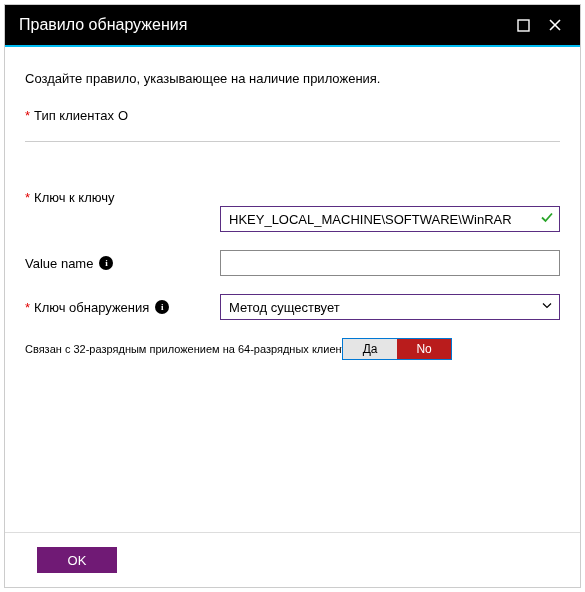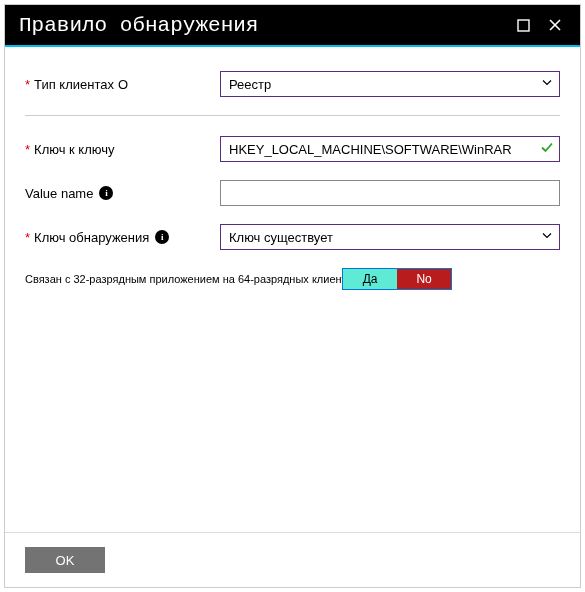--- a/index.html
+++ b/index.html
@@ -21,23 +21,22 @@
       background: #000;
       color: #fff;
       height: 42px;
       display: flex;
       align-items: center;
       padding: 0 14px;
       border-bottom: 2px solid #00bcf2;
     }
     .header-title {
       flex: 1;
-      font-size: 21px;
+      font-size: 16px;
       font-weight: 400;
-      font-family: Liberation Mono, monospace;
     }
     .header-icon {
       width: 22px;
       height: 22px;
       display: inline-flex;
       align-items: center;
       justify-content: center;
       margin-left: 10px;
       cursor: pointer;
       color: #fff;
@@ -135,40 +134,41 @@
     }
     .toggle-opt {
       width: 54px;
       display: flex;
       align-items: center;
       justify-content: center;
       font-size: 12px;
       cursor: pointer;
     }
     .toggle-opt.inactive {
-      background: #5eead4;
+      background: #e5e5e5;
       color: #000;
     }
     .toggle-opt.active {
       background: #b91c1c;
       color: #fff;
     }
     .footer {
       border-top: 1px solid #ddd;
       padding: 14px 20px;
     }
     .ok-btn {
-      background: #737373;
+      background: #701a75;
       color: #fff;
       border: none;
       width: 80px;
       height: 26px;
       font-size: 13px;
       cursor: pointer;
       font-family: inherit;
+      margin-left: 12px;
     }
   </style>
 </head>
 <body>
 
 <div class="panel">
 
   <div class="header">
     <div class="header-title">Правило обнаружения</div>
     <div class="header-icon">
@@ -178,84 +178,75 @@
     </div>
     <div class="header-icon">
       <svg width="14" height="14" viewBox="0 0 14 14" fill="none">
         <line x1="2" y1="2" x2="12" y2="12" stroke="#fff" stroke-width="1.6"></line>
         <line x1="12" y1="2" x2="2" y2="12" stroke="#fff" stroke-width="1.6"></line>
       </svg>
     </div>
   </div>
 
   <div class="content">
+    <div class="intro">Создайте правило, указывающее на наличие приложения.</div>
 
     <div class="row">
       <div class="label-col">
         <span class="req">*</span>
         <span>Тип клиентах</span>
         <span style="margin-left:4px;">О</span>
       </div>
+    </div>
+
+    <hr class="hr">
+
+    <div class="row">
+      <div class="label-col">
+        <span class="req">*</span>
+        <span>Ключ к ключу</span>
+      </div>
+      <div class="field-col" style="position:relative;margin-top:44px;">
+        <input class="text-input" type="text" value="HKEY_LOCAL_MACHINE\SOFTWARE\WinRAR" style="">
+        <span class="check">
+          <svg width="14" height="14" viewBox="0 0 14 14">
+              <path d="M2 7 L5.5 10.5 L12 3" stroke="#2aa52a" stroke-width="1.8" fill="none"></path>
+            </svg>
+        </span>
+      </div>
+    </div>
+
+    <div class="row">
+      <div class="label-col">
+        <span>Value name</span>
+        <span class="info-icon">i</span>
+      </div>
+      <div class="field-col">
+        <input class="text-input plain" type="text" value="" style="">
+      </div>
+    </div>
+
+    <div class="row">
+      <div class="label-col">
+        <span class="req">*</span>
+        <span>Ключ обнаружения</span>
+        <span class="info-icon">i</span>
+      </div>
       <div class="field-col">
         <div class="select">
-          <span>Реестр</span>
+          <span>Метод существует</span>
           <span class="chevron">
             <svg width="12" height="12" viewBox="0 0 12 12">
                 <path d="M2 4 L6 8 L10 4" stroke="#000" stroke-width="1.2" fill="none"></path>
               </svg>
           </span>
         </div>
       </div>
     </div>
 
-    <hr class="hr">
-
-    <div class="row">
-      <div class="label-col">
-        <span class="req">*</span>
-        <span>Ключ к ключу</span>
-      </div>
-      <div class="field-col" style="position:relative;">
-        <input class="text-input" type="text" value="HKEY_LOCAL_MACHINE\SOFTWARE\WinRAR" style="">
-        <span class="check">
-          <svg width="14" height="14" viewBox="0 0 14 14">
-              <path d="M2 7 L5.5 10.5 L12 3" stroke="#2aa52a" stroke-width="1.8" fill="none"></path>
-            </svg>
-        </span>
-      </div>
-    </div>
-
-    <div class="row">
-      <div class="label-col">
-        <span>Value name</span>
-        <span class="info-icon">i</span>
-      </div>
-      <div class="field-col">
-        <input class="text-input plain" type="text" value="" style="">
-      </div>
-    </div>
-
-    <div class="row">
-      <div class="label-col">
-        <span class="req">*</span>
-        <span>Ключ обнаружения</span>
-        <span class="info-icon">i</span>
-      </div>
-      <div class="field-col">
-        <div class="select">
-          <span>Ключ существует</span>
-          <span class="chevron">
-            <svg width="12" height="12" viewBox="0 0 12 12">
-                <path d="M2 4 L6 8 L10 4" stroke="#000" stroke-width="1.2" fill="none"></path>
-              </svg>
-          </span>
-        </div>
-      </div>
-    </div>
-
     <div class="toggle-row">
       <span class="toggle-label">Связан с 32-разрядным приложением на 64-разрядных клиентах</span>
       <div class="toggle">
         <div class="toggle-opt inactive">Да</div>
         <div class="toggle-opt active">No</div>
       </div>
     </div>
 
   </div>
 

